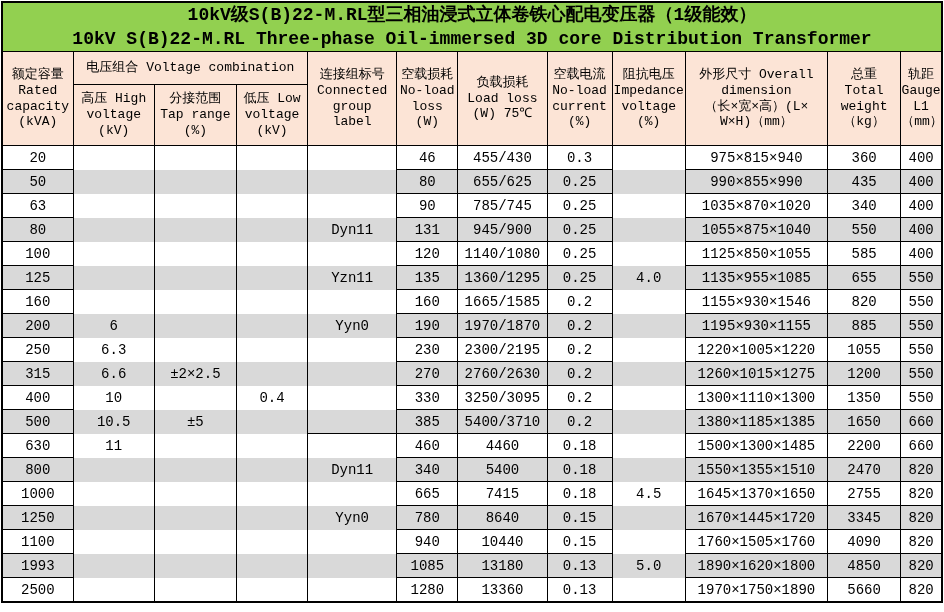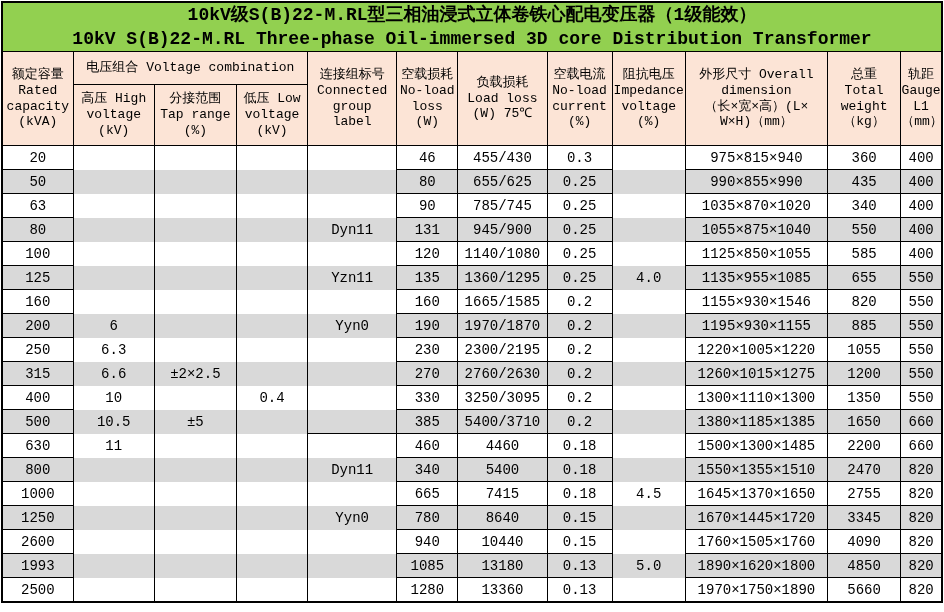--- a/index.html
+++ b/index.html
@@ -353,21 +353,21 @@
         <td class="nb">Yyn0</td>
         <td>780</td>
         <td>8640</td>
         <td>0.15</td>
         <td class="nb"></td>
         <td>1670×1445×1720</td>
         <td>3345</td>
         <td>820</td>
       </tr>
       <tr>
-        <td>2600</td>
+        <td>1100</td>
         <td class="nb"></td>
         <td class="nb"></td>
         <td class="nb"></td>
         <td class="nb"></td>
         <td>940</td>
         <td>10440</td>
         <td>0.15</td>
         <td class="nb"></td>
         <td>1760×1505×1760</td>
         <td>4090</td>

